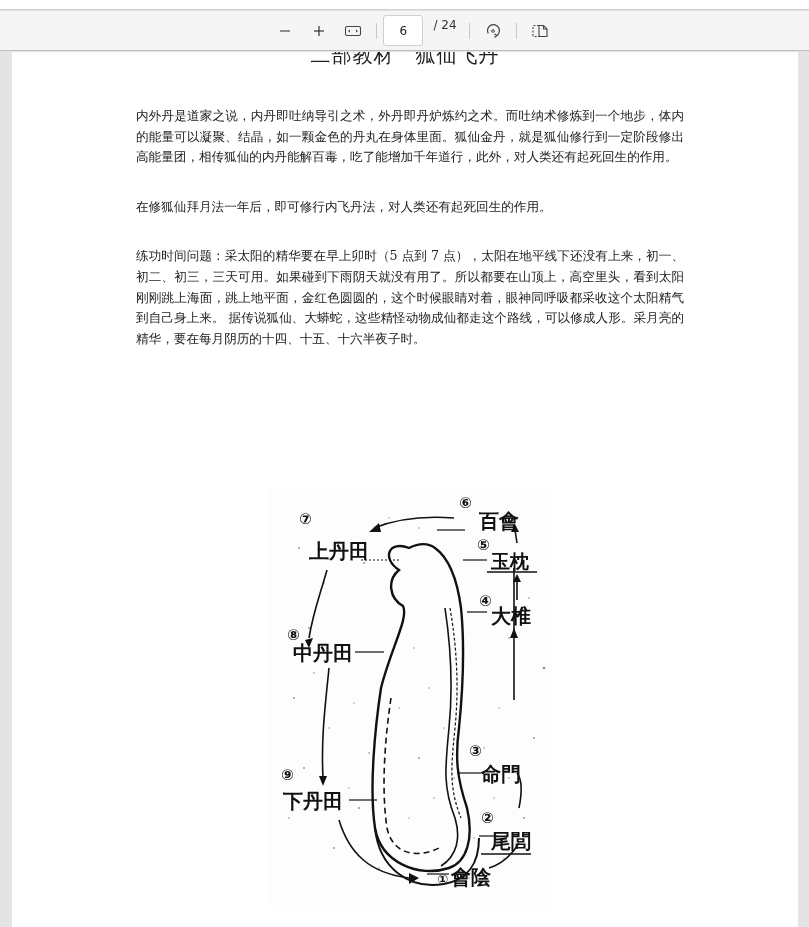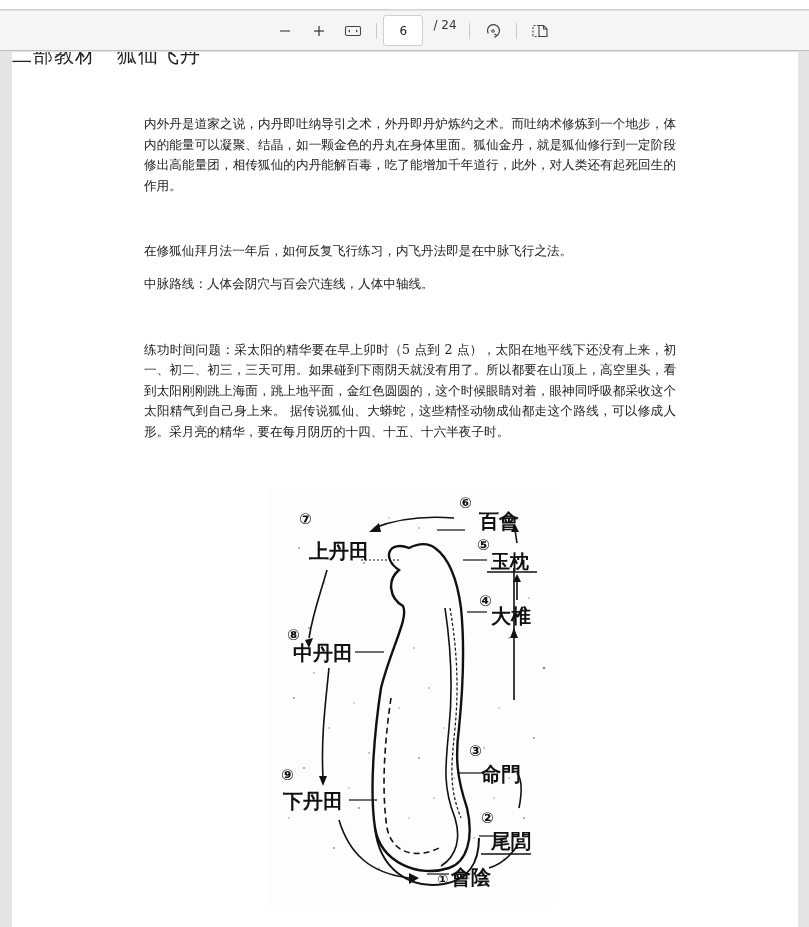--- a/index.html
+++ b/index.html
@@ -36,31 +36,31 @@
       background: #ffffff; text-align: center; font-size: 12px; color: #222;
       font-family: "DejaVu Sans", "Liberation Sans", sans-serif;
       margin-left: 0px;
     }
     .page-total { font-size: 12px; color: #333; margin: 0 6px 12px 10px; }
     .page {
       position: absolute; left: 12px; top: 42px; width: 786px; height: 875px;
       background: #ffffff; overflow: hidden;
     }
     .doc-title {
-      position: absolute; left: 0; top: -10px; width: 786px; 
+      position: absolute; left: 0; top: -10px; width: 786px; text-align: center;
       font-family: "DejaVu Sans", "Liberation Sans", sans-serif;
       font-size: 20px; color: #1f1f1f; letter-spacing: 1px;
     }
     .body-text {
       position: absolute; left: 120px; width: 556px;
       font-family: "DejaVu Serif", "Liberation Serif", serif;
       font-size: 12.6px; line-height: 20.6px; color: #222;
       text-align: justify;
     }
-    .para { margin: 12px; }
+    .para { margin: 4px; }
     .blank { height: 21px; }
     .figure {
       position: absolute; left: 257px; top: 436px; width: 284px; height: 418px;
       background: #fdfdfd;
     }
     .figure svg { display: block; }
     .scroll-right {
       position: absolute; right: 0; top: 42px; width: 11px; height: 875px;
       background: #e4e4e4;
     }
@@ -123,24 +123,23 @@
       </div>
     </div>
   </div>
 
   <div class="page">
     <div class="doc-title">二部教材　狐仙飞丹</div>
 
     <div class="body-text" style="top:50px;">
       <p class="para">内外丹是道家之说，内丹即吐纳导引之术，外丹即丹炉炼约之术。而吐纳术修炼到一个地步，体内的能量可以凝聚、结晶，如一颗金色的丹丸在身体里面。狐仙金丹，就是狐仙修行到一定阶段修出高能量团，相传狐仙的内丹能解百毒，吃了能增加千年道行，此外，对人类还有起死回生的作用。</p>
       <div class="blank"></div>
-      <p class="para">在修狐仙拜月法一年后，如何反复飞行练习，内飞丹法即是在中脉飞行之法。</p>
-      <p class="para">中脉路线：人体会阴穴与百会穴连线，人体中轴线。</p>
+      <p class="para">在修狐仙拜月法一年后，即可修行内飞丹法，对人类还有起死回生的作用。</p>
       <div class="blank"></div>
-      <p class="para">练功时间问题：采太阳的精华要在早上卯时（5 点到 2 点），太阳在地平线下还没有上来，初一、初二、初三，三天可用。如果碰到下雨阴天就没有用了。所以都要在山顶上，高空里头，看到太阳刚刚跳上海面，跳上地平面，金红色圆圆的，这个时候眼睛对着，眼神同呼吸都采收这个太阳精气到自己身上来。 据传说狐仙、大蟒蛇，这些精怪动物成仙都走这个路线，可以修成人形。采月亮的精华，要在每月阴历的十四、十五、十六半夜子时。</p>
+      <p class="para">练功时间问题：采太阳的精华要在早上卯时（5 点到 7 点），太阳在地平线下还没有上来，初一、初二、初三，三天可用。如果碰到下雨阴天就没有用了。所以都要在山顶上，高空里头，看到太阳刚刚跳上海面，跳上地平面，金红色圆圆的，这个时候眼睛对着，眼神同呼吸都采收这个太阳精气到自己身上来。 据传说狐仙、大蟒蛇，这些精怪动物成仙都走这个路线，可以修成人形。采月亮的精华，要在每月阴历的十四、十五、十六半夜子时。</p>
     </div>
 
     <div class="figure">
       <svg width="284" height="418" viewBox="0 0 284 418" font-family="DejaVu Sans, sans-serif">
 
         <g fill="#333" opacity="0.55">
           <circle cx="30" cy="60" r="0.9"></circle>
             <circle cx="55" cy="95" r="0.8"></circle>
             <circle cx="40" cy="140" r="0.9"></circle>
           <circle cx="70" cy="170" r="0.7"></circle>

